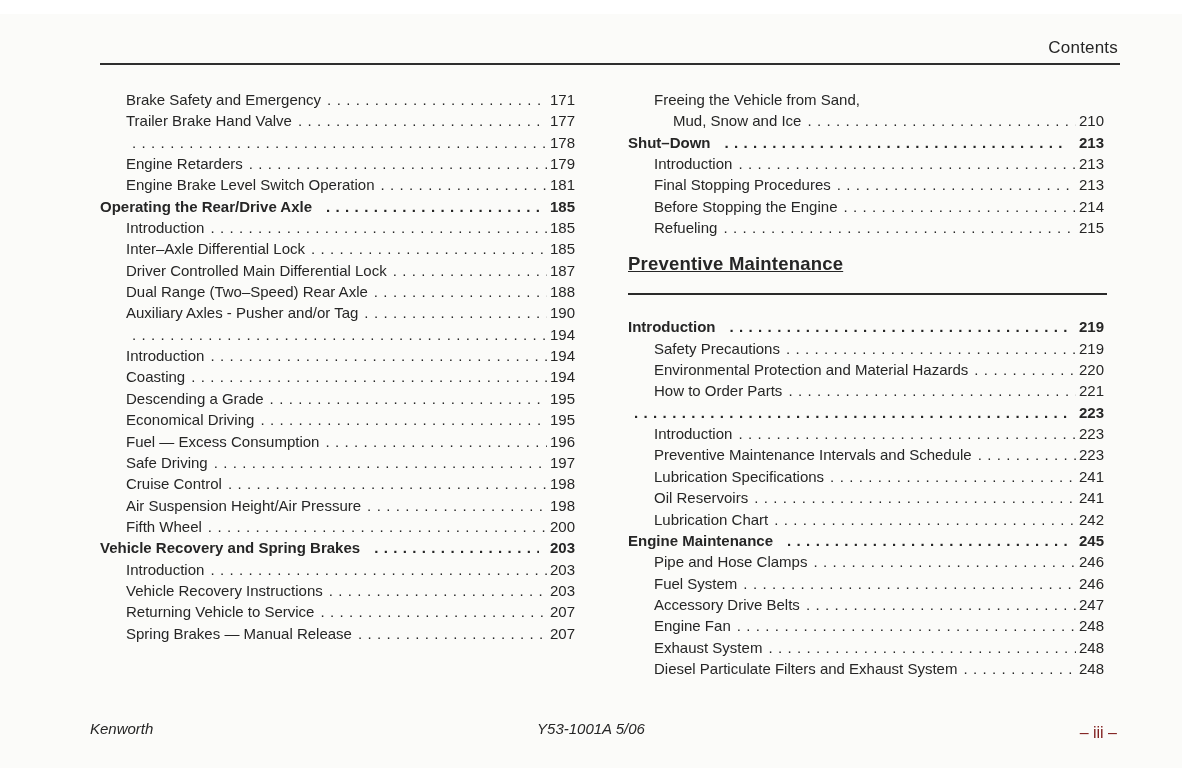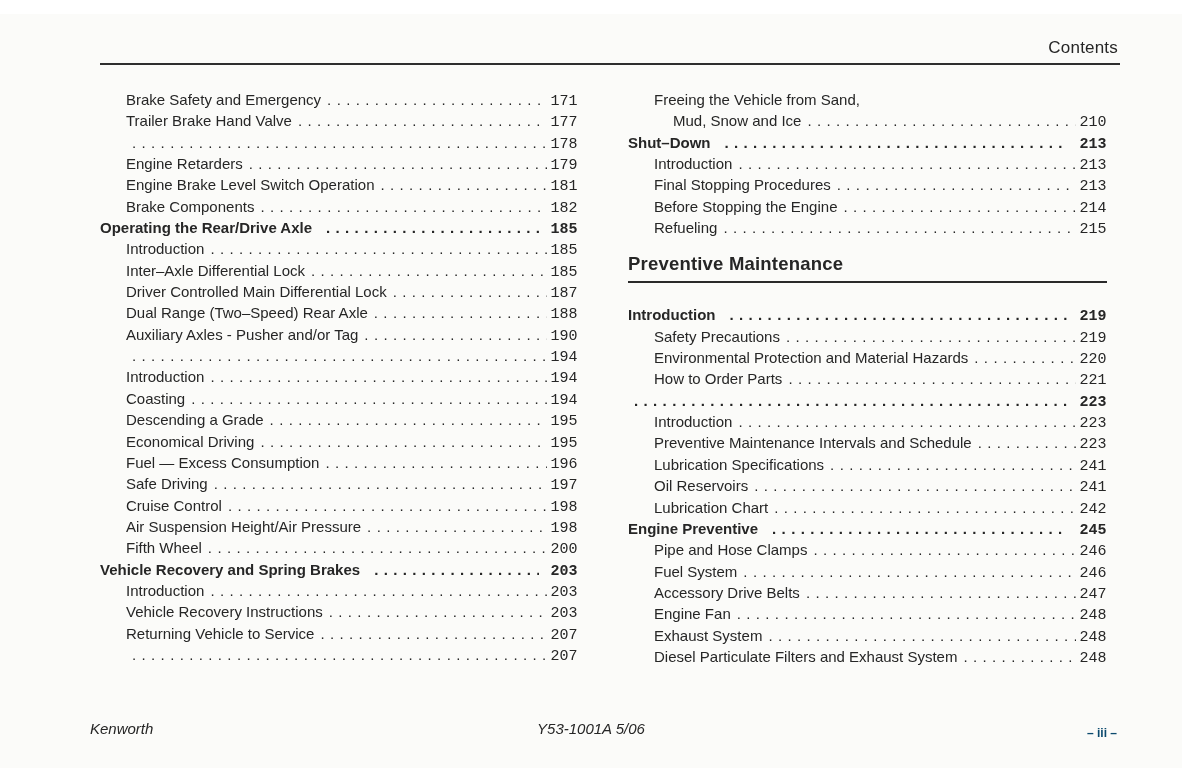--- a/index.html
+++ b/index.html
@@ -62,32 +62,32 @@
     margin-left: 6px;
     margin-right: 3px;
     letter-spacing: 0.6px;
   }
   .toc-dots::after {
     content: ". . . . . . . . . . . . . . . . . . . . . . . . . . . . . . . . . . . . . . . . . . . . . . . . . . . . . . . . . . . . . . . . . . . . . . . . . . . . ";
   }
   .toc-page {
     flex: 0 0 auto;
     min-width: 28px;
-    text-align: center;
-    font-family: Liberation Mono, monospace;
+    text-align: left;
   }
   .section-header {
     margin-top: 14px;
     margin-bottom: 21px;
-    padding-bottom: 5px;
+    padding-bottom: 17px;
     border-bottom: 2px solid #2a2a2a;
     font-size: 18.5px;
     font-weight: bold;
     line-height: 24px;
     letter-spacing: 0.2px;
+    text-decoration: underline;
   }
   .footer {
     position: absolute;
     top: 719px;
     left: 0;
     width: 100%;
     font-size: 15px;
     line-height: 20px;
   }
   .footer-brand {
@@ -99,23 +99,22 @@
   .footer-doc-code {
     display: block;
     width: 100%;
     text-align: center;
     font-style: italic;
   }
   .footer-page-number {
     position: absolute;
     right: 65px;
     top: 4px;
-    font-size: 12px;
-    color: #0c4a6e;
-    font-weight: bold;
+    font-size: 16px;
+    color: #7f1d1d;
   }
 </style>
 </head>
 <body>
 
 <div class="page">
   <div class="scan-edge-top"></div>
 
   <div class="header-title">Contents</div>
   <div class="header-rule"></div>
@@ -138,25 +137,20 @@
       <div class="toc-row sub">
         <span class="toc-label">Engine Retarders</span>
         <span class="toc-dots"></span>
         <span class="toc-page">179</span>
       </div>
       <div class="toc-row sub">
         <span class="toc-label">Engine Brake Level Switch Operation</span>
         <span class="toc-dots"></span>
         <span class="toc-page">181</span>
       </div>
-      <div class="toc-row sub">
-        <span class="toc-label">Brake Components</span>
-        <span class="toc-dots"></span>
-        <span class="toc-page">182</span>
-      </div>
       <div class="toc-row main">
         <span class="toc-label">Operating the Rear/Drive Axle</span>
         <span class="toc-dots"></span>
         <span class="toc-page">185</span>
       </div>
       <div class="toc-row sub">
         <span class="toc-label">Introduction</span>
         <span class="toc-dots"></span>
         <span class="toc-page">185</span>
       </div>
@@ -243,20 +237,21 @@
         <span class="toc-label">Vehicle Recovery Instructions</span>
         <span class="toc-dots"></span>
         <span class="toc-page">203</span>
       </div>
       <div class="toc-row sub">
         <span class="toc-label">Returning Vehicle to Service</span>
         <span class="toc-dots"></span>
         <span class="toc-page">207</span>
       </div>
       <div class="toc-row sub">
+        <span class="toc-label">Spring Brakes — Manual Release</span>
         <span class="toc-dots"></span>
         <span class="toc-page">207</span>
       </div>
     </div>
 
   <div class="toc-col toc-col-right" id="toc-right">
       <div class="toc-row sub-nopage">
         <span class="toc-label">Freeing the Vehicle from Sand,</span>
       </div>
       <div class="toc-row sub2">
@@ -333,21 +328,21 @@
         <span class="toc-label">Oil Reservoirs</span>
         <span class="toc-dots"></span>
         <span class="toc-page">241</span>
       </div>
       <div class="toc-row sub">
         <span class="toc-label">Lubrication Chart</span>
         <span class="toc-dots"></span>
         <span class="toc-page">242</span>
       </div>
       <div class="toc-row main">
-        <span class="toc-label">Engine Preventive</span>
+        <span class="toc-label">Engine Maintenance</span>
         <span class="toc-dots"></span>
         <span class="toc-page">245</span>
       </div>
       <div class="toc-row sub">
         <span class="toc-label">Pipe and Hose Clamps</span>
         <span class="toc-dots"></span>
         <span class="toc-page">246</span>
       </div>
       <div class="toc-row sub">
         <span class="toc-label">Fuel System</span>

